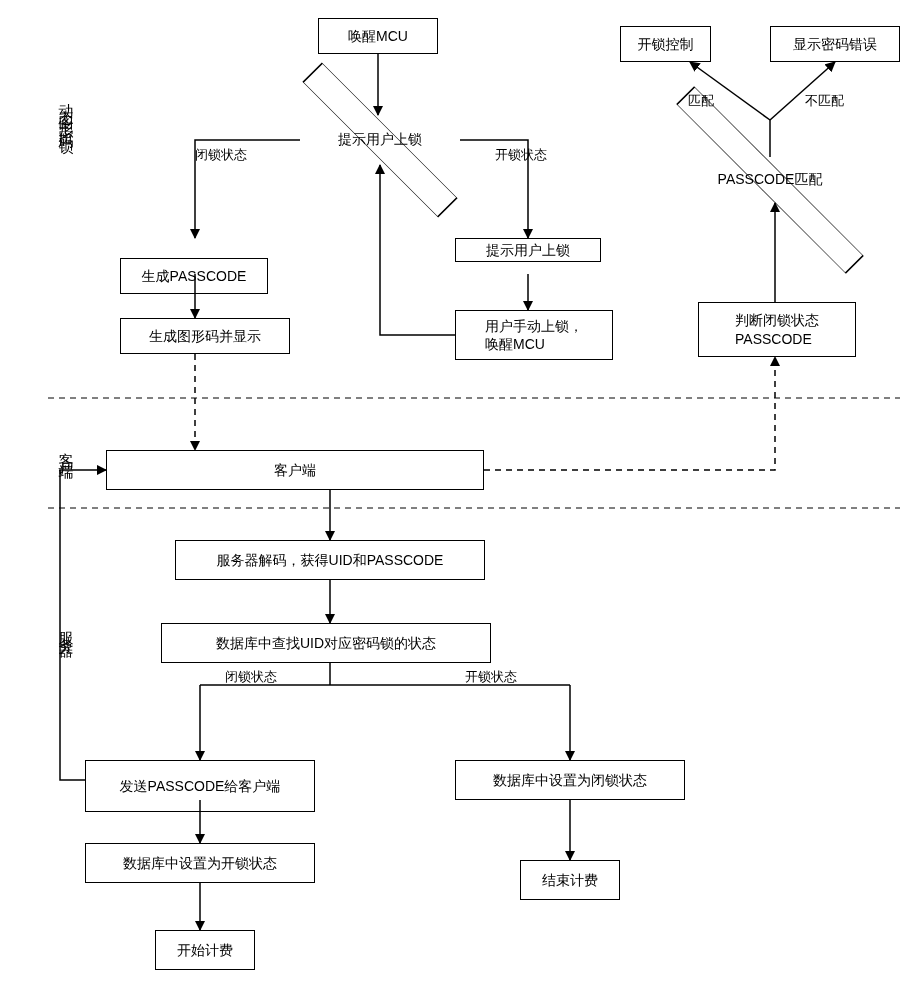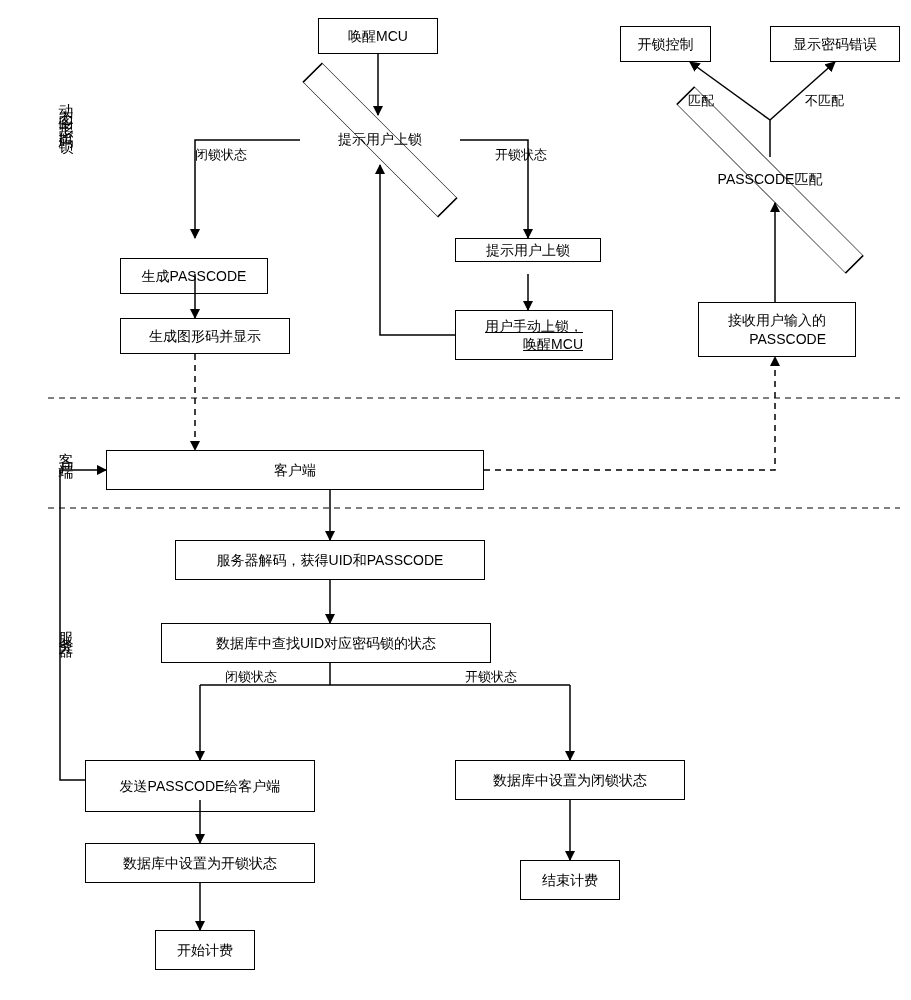--- a/index.html
+++ b/index.html
@@ -13,21 +13,21 @@
     height: 1000px;
     position: relative;
   }
   .box {
     position: absolute;
     border: 1.5px solid #000;
     background: #fff;
     display: flex;
     align-items: center;
     justify-content: center;
-    text-align: right;
+    text-align: left;
     padding: 4px 8px;
     line-height: 1.3;
   }
   .vlabel {
     position: absolute;
     writing-mode: vertical-rl;
     text-orientation: upright;
     letter-spacing: 6px;
     font-size: 15px;
   }
@@ -72,32 +72,32 @@
 
 <div class="diamond" style="left:320px; top:115px; width:120px; height:50px;">
   <div class="diamond-shape"></div>
   <div class="diamond-label">提示用户上锁</div>
 </div>
 
 <div class="box" style="left:120px; top:238px; width:148px; height:36px;margin-top:20px;">生成PASSCODE</div>
 <div class="box" style="left:120px; top:318px; width:170px; height:36px;">生成图形码并显示</div>
 
 <div class="box" style="left:455px; top:238px; width:146px; height:24px;">提示用户上锁</div>
-<div class="box" style="left:455px; top:310px; width:158px; height:50px; white-space:pre-line;text-decoration:underline;">用户手动上锁，
+<div class="box" style="left:455px; top:310px; width:158px; height:50px; white-space:pre-line;">用户手动上锁，
 唤醒MCU</div>
 
 <div class="box" style="left:620px; top:26px; width:91px; height:36px;">开锁控制</div>
 <div class="box" style="left:770px; top:26px; width:130px; height:36px;">显示密码错误</div>
 
 <div class="diamond" style="left:695px; top:157px; width:150px; height:46px;">
   <div class="diamond-shape"></div>
   <div class="diamond-label">PASSCODE匹配</div>
 </div>
 
-<div class="box" style="left:698px; top:302px; width:158px; height:55px; white-space:pre-line;">接收用户输入的
+<div class="box" style="left:698px; top:302px; width:158px; height:55px; white-space:pre-line;">判断闭锁状态
 PASSCODE</div>
 
 <div class="box" style="left:106px; top:450px; width:378px; height:40px;">客户端</div>
 
 <div class="box" style="left:175px; top:540px; width:310px; height:40px;">服务器解码，获得UID和PASSCODE</div>
 <div class="box" style="left:161px; top:623px; width:330px; height:40px;">数据库中查找UID对应密码锁的状态</div>
 
 <div class="box" style="left:85px; top:760px; width:230px; height:52px;">发送PASSCODE给客户端</div>
 <div class="box" style="left:85px; top:843px; width:230px; height:40px;">数据库中设置为开锁状态</div>
 <div class="box" style="left:155px; top:930px; width:100px; height:40px;">开始计费</div>

